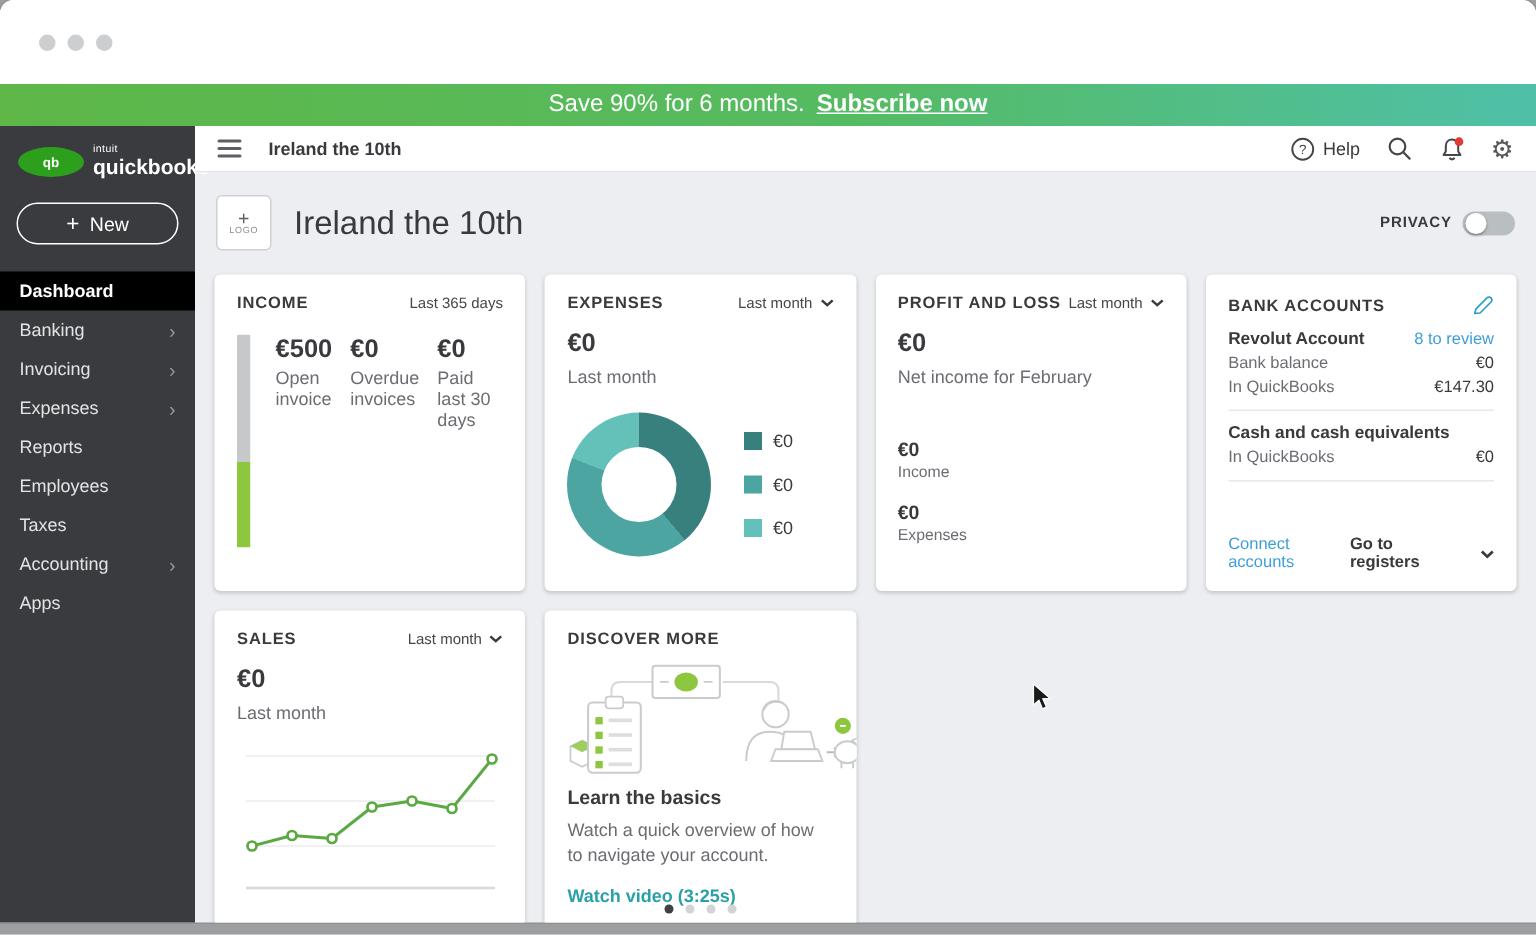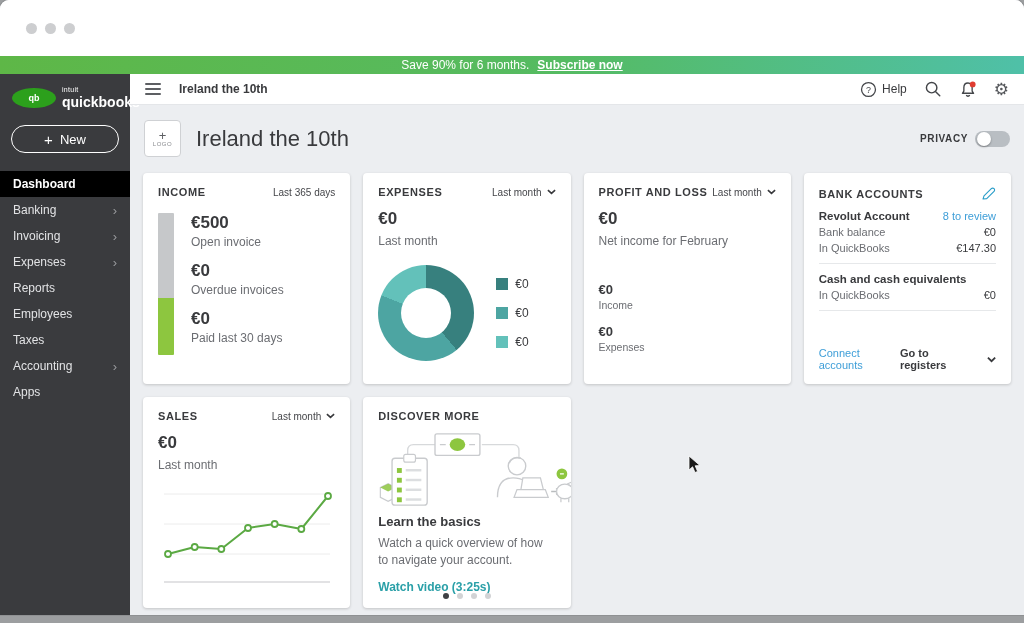--- a/index.html
+++ b/index.html
@@ -8,23 +8,23 @@
 
   .window { position:absolute; top:0; left:0; width:1024px; height:615px;
             border-radius:9px 9px 0 0; overflow:hidden; background:#eceef1;
             box-shadow:0 0 0 1px rgba(0,0,0,.08); }
 
   
   .chrome { height:56px; background:#fff; display:flex; align-items:center; padding-left:26px; gap:8px; }
   .traffic-dot { width:11px; height:11px; border-radius:50%; background:#cdced0; }
 
   
-  .banner { height:18px; background:linear-gradient(90deg,#5eb747 0%,#55bb62 55%,#4fc0a8 100%);
+  .banner { height:28px; background:linear-gradient(90deg,#5eb747 0%,#55bb62 55%,#4fc0a8 100%);
             display:flex; align-items:center; justify-content:center; gap:8px;
-            color:#fff; font-size:12px; }
+            color:#fff; font-size:16px; }
   .banner .link { font-weight:bold; text-decoration:underline; cursor:pointer; }
 
   .app { display:flex; height:541px; }
 
   
   .sidebar { width:130px; flex:none; background:#3a3b3e; display:flex; flex-direction:column; }
   .logo-row { display:flex; align-items:center; gap:6px; padding:12px 12px 2px; }
   .qb-badge { width:44px; height:20px; border-radius:50%; background:#2ca01c; color:#fff;
               font-weight:bold; font-size:9px; display:flex; align-items:center; justify-content:center; flex:none; }
   .brand-stack { color:#fff; line-height:1; }
@@ -75,21 +75,21 @@
   .card-title { font-size:11px; font-weight:bold; letter-spacing:.6px; color:#393a3d; }
   .period { font-size:10px; color:#45464a; display:flex; align-items:center; gap:5px; cursor:pointer; }
   .amount-lg { font-size:17px; font-weight:bold; color:#393a3d; margin-top:11px; }
   .subtitle { font-size:12px; color:#6b6d72; margin-top:5px; }
 
   
   .income-body { display:flex; margin-top:15px; }
   .income-bar { width:16px; height:142px; display:flex; flex-direction:column; overflow:hidden; border-radius:1px; }
   .bar-gray { flex:0 0 60%; background:#c6c8ca; }
   .bar-green { flex:1; background:#8dc63f; }
-  .income-items { margin-left:17px; display:flex; flex-direction:column; gap:12px; }
+  .income-items { margin-left:17px; display:flex; gap:12px; }
   .income-amount { font-size:17px; font-weight:bold; color:#393a3d; }
   .income-label { font-size:12px; color:#6b6d72; margin-top:2px; }
 
   
   .donut-row { display:flex; align-items:center; margin-top:17px; }
   .donut { width:96px; height:96px; border-radius:50%; position:relative; flex:none; }
   .donut::after { content:""; position:absolute; inset:23px; background:#fff; border-radius:50%; }
   .legend { margin-left:22px; display:flex; flex-direction:column; gap:15px; }
   .legend-item { display:flex; align-items:center; gap:7px; font-size:12px; color:#393a3d; }
   .swatch { width:12px; height:12px; flex:none; }

